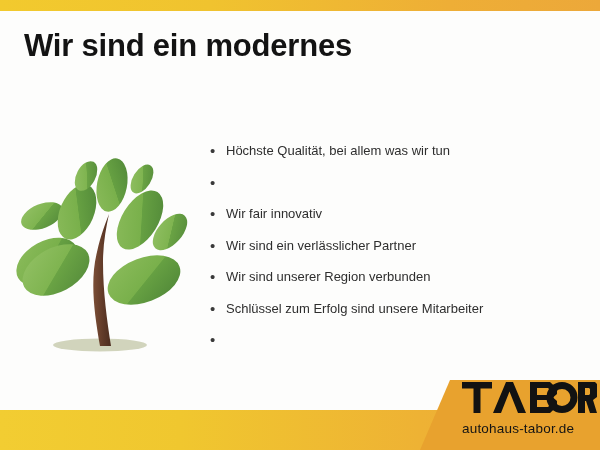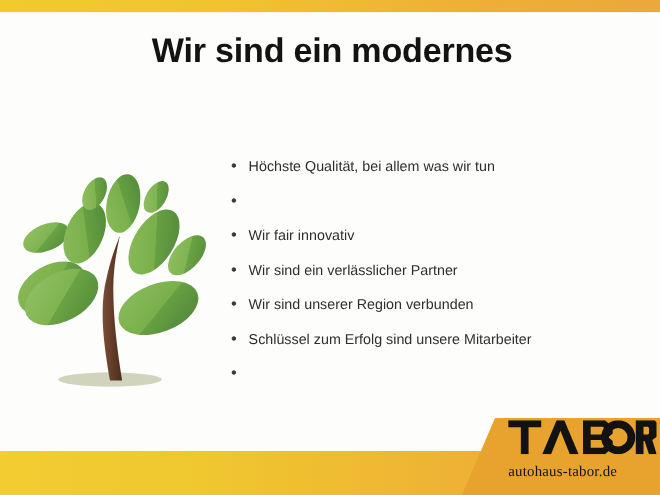--- a/index.html
+++ b/index.html
@@ -49,30 +49,29 @@
   }
   .logo-wordmark svg { display: block; }
   .logo-tagline {
     position: absolute;
     left: 462px;
     top: 421px;
     font-size: 13.5px;
     letter-spacing: 0.2px;
     color: #141414;
     white-space: nowrap;
-    font-family: Liberation Serif, serif;
+    font-family: Liberation Sans, sans-serif;
   }
 
   
   .headline {
     position: absolute;
     left: 24px;
     top: 26px;
     width: 556px;
-    text-align: center;
     font-size: 31px;
     font-weight: bold;
     line-height: 1.32;
     color: #131313;
     letter-spacing: -0.2px;
   }
   .headline .accent { color: #7cab53; }
 
   
   .bullets {

